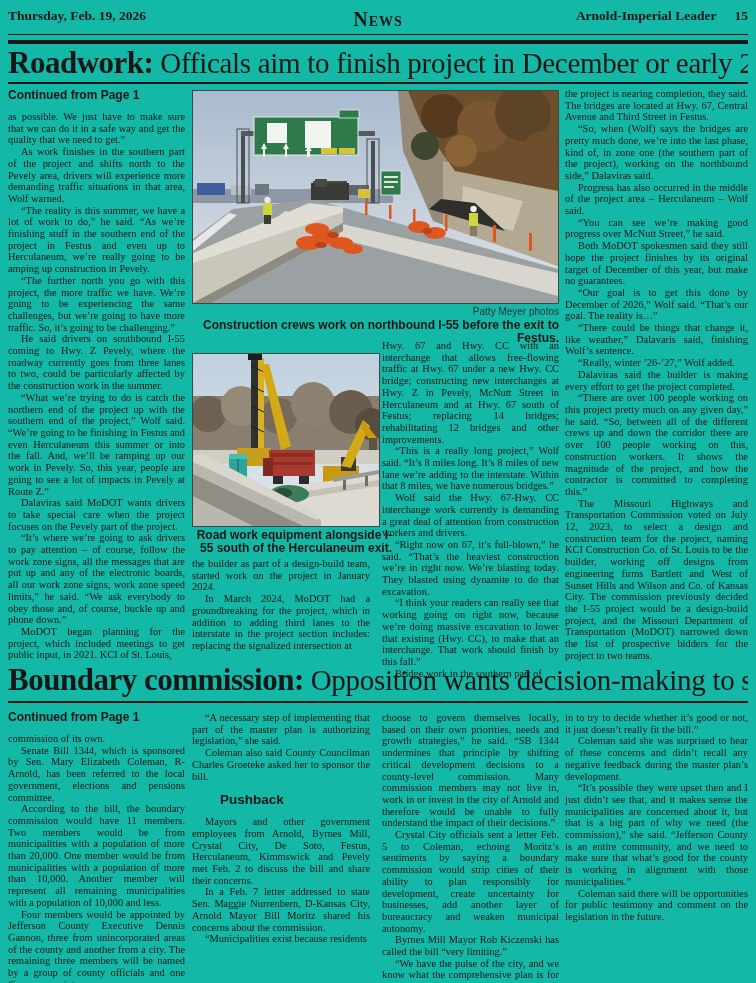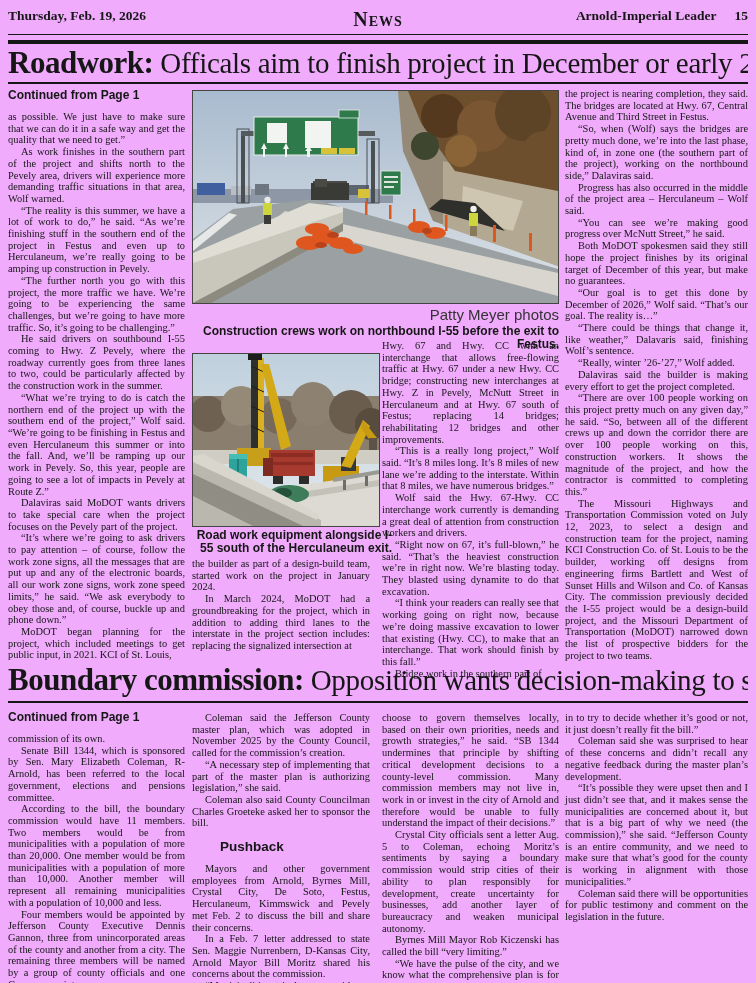--- a/index.html
+++ b/index.html
@@ -1,18 +1,18 @@
 <!DOCTYPE html>
 <html><head>
 <meta charset="utf-8">
 <style>
   html,body{margin:0;padding:0;background:#e9e9e9;}
   .page{
     position:relative;width:756px;height:983px;margin:0 auto;
-    background:#f0abfc;color:#161616;overflow:hidden;
+    background:#14b8a6;color:#161616;overflow:hidden;
     font-family:"Liberation Serif", serif;
   }
   
   .masthead{position:absolute;left:8px;top:8px;width:740px;height:24px;
     display:flex;align-items:baseline;justify-content:space-between;}
   .mh-date{font-weight:bold;font-size:13.5px;}
   .mh-section{font-weight:bold;font-size:20px;font-variant:small-caps;letter-spacing:1px;
     position:absolute;left:0;right:0;text-align:center;}
   .mh-right{display:flex;gap:18px;font-weight:bold;font-size:13.5px;align-items:center;}
   .rule{position:absolute;left:8px;width:740px;background:#161616;}
@@ -25,21 +25,21 @@
   .col{position:absolute;}
   .continued{font-family:Liberation Sans, sans-serif;font-weight:bold;font-size:12px;
     margin-bottom:9px;}
   .para{margin:0;font-size:10.4px;line-height:11.7px;text-align:justify;text-justify:inter-word;}
   .para.indent{text-indent:13px;}
   .subhead{font-family:"Liberation Sans", sans-serif;font-weight:bold;font-size:13.5px;
     margin:10px 0 9px 0;padding-left:28px;}
   
   .photo-block{position:absolute;}
   .photo-frame{border:1px solid #444;display:block;}
-  .credit{font-family:"Liberation Sans", sans-serif;font-size:15px;color:#333;
+  .credit{font-family:"Liberation Sans", sans-serif;font-size:10px;color:#333;
     text-align:right;margin-top:2px;}
   .caption{font-family:"Liberation Sans", sans-serif;font-weight:bold;font-size:12px;
     line-height:12.5px;margin-top:2px;text-align:right;}
 </style>
 </head>
 <body>
 
 <div class="page">
 
   <div class="masthead">
@@ -295,36 +295,35 @@
       <div>
           <p class="para">commission of its own.</p>
           <p class="para indent">Senate Bill 1344, which is sponsored by Sen. Mary Elizabeth Coleman, R-Arnold, has been referred to the local government, elections and pensions committee.</p>
           <p class="para indent">According to the bill, the boundary commission would have 11 members. Two members would be from municipalities with a population of more than 20,000. One member would be from municipalities with a population of more than 10,000. Another member will represent all remaining municipalities with a population of 10,000 and less.</p>
           <p class="para indent">Four members would be appointed by Jefferson County Executive Dennis Gannon, three from unincorporated areas of the county and another from a city. The remaining three members will be named by a group of county officials and one Gannon appointee.</p>
         </div>
     </div>
 
     <div class="col" style="left:184px;top:2px;width:178px;">
       <div>
-          <p class="para indent">Coleman said the Jefferson County master plan, which was adopted in November 2025 by the County Council, called for the commission’s creation.</p>
           <p class="para indent">“A necessary step of implementing that part of the master plan is authorizing legislation,” she said.</p>
           <p class="para indent">Coleman also said County Councilman Charles Groeteke asked her to sponsor the bill.</p>
         </div>
       <div class="subhead">Pushback</div>
       <div>
           <p class="para indent">Mayors and other government employees from Arnold, Byrnes Mill, Crystal City, De Soto, Festus, Herculaneum, Kimmswick and Pevely met Feb. 2 to discuss the bill and share their concerns.</p>
           <p class="para indent">In a Feb. 7 letter addressed to state Sen. Maggie Nurrenbern, D-Kansas City, Arnold Mayor Bill Moritz shared his concerns about the commission.</p>
           <p class="para indent">“Municipalities exist because residents</p>
         </div>
     </div>
 
     <div class="col" style="left:374px;top:2px;width:177px;">
       <div>
           <p class="para">choose to govern themselves locally, based on their own priorities, needs and growth strategies,” he said. “SB 1344 undermines that principle by shifting critical development decisions to a county-level commission. Many commission members may not live in, work in or invest in the city of Arnold and therefore would be unable to fully understand the impact of their decisions.”</p>
-          <p class="para indent">Crystal City officials sent a letter Aug. 5 to Coleman, echoing Moritz’s sentiments by saying a boundary commission would strip cities of their ability to plan responsibly for development, create uncertainty for businesses, add another layer of bureaucracy and weaken municipal autonomy.</p>
+          <p class="para indent">Crystal City officials sent a letter Feb. 5 to Coleman, echoing Moritz’s sentiments by saying a boundary commission would strip cities of their ability to plan responsibly for development, create uncertainty for businesses, add another layer of bureaucracy and weaken municipal autonomy.</p>
           <p class="para indent">Byrnes Mill Mayor Rob Kiczenski has called the bill “very limiting.”</p>
           <p class="para indent">“We have the pulse of the city, and we know what the comprehensive plan is for the city and what we intend to do long term,” he said. “Having somebody from Crystal City or Imperial or whatever come</p>
         </div>
     </div>
 
     <div class="col" style="left:557px;top:2px;width:183px;">
       <div>
           <p class="para">in to try to decide whether it’s good or not, it just doesn’t really fit the bill.”</p>
           <p class="para indent">Coleman said she was surprised to hear of these concerns and didn’t recall any negative feedback during the master plan’s development.</p>
           <p class="para indent">“It’s possible they were upset then and I just didn’t see that, and it makes sense the municipalities are concerned about it, but that is a big part of why we need (the commission),” she said. “Jefferson County is an entire community, and we need to make sure that what’s good for the county is working in alignment with those municipalities.”</p>

